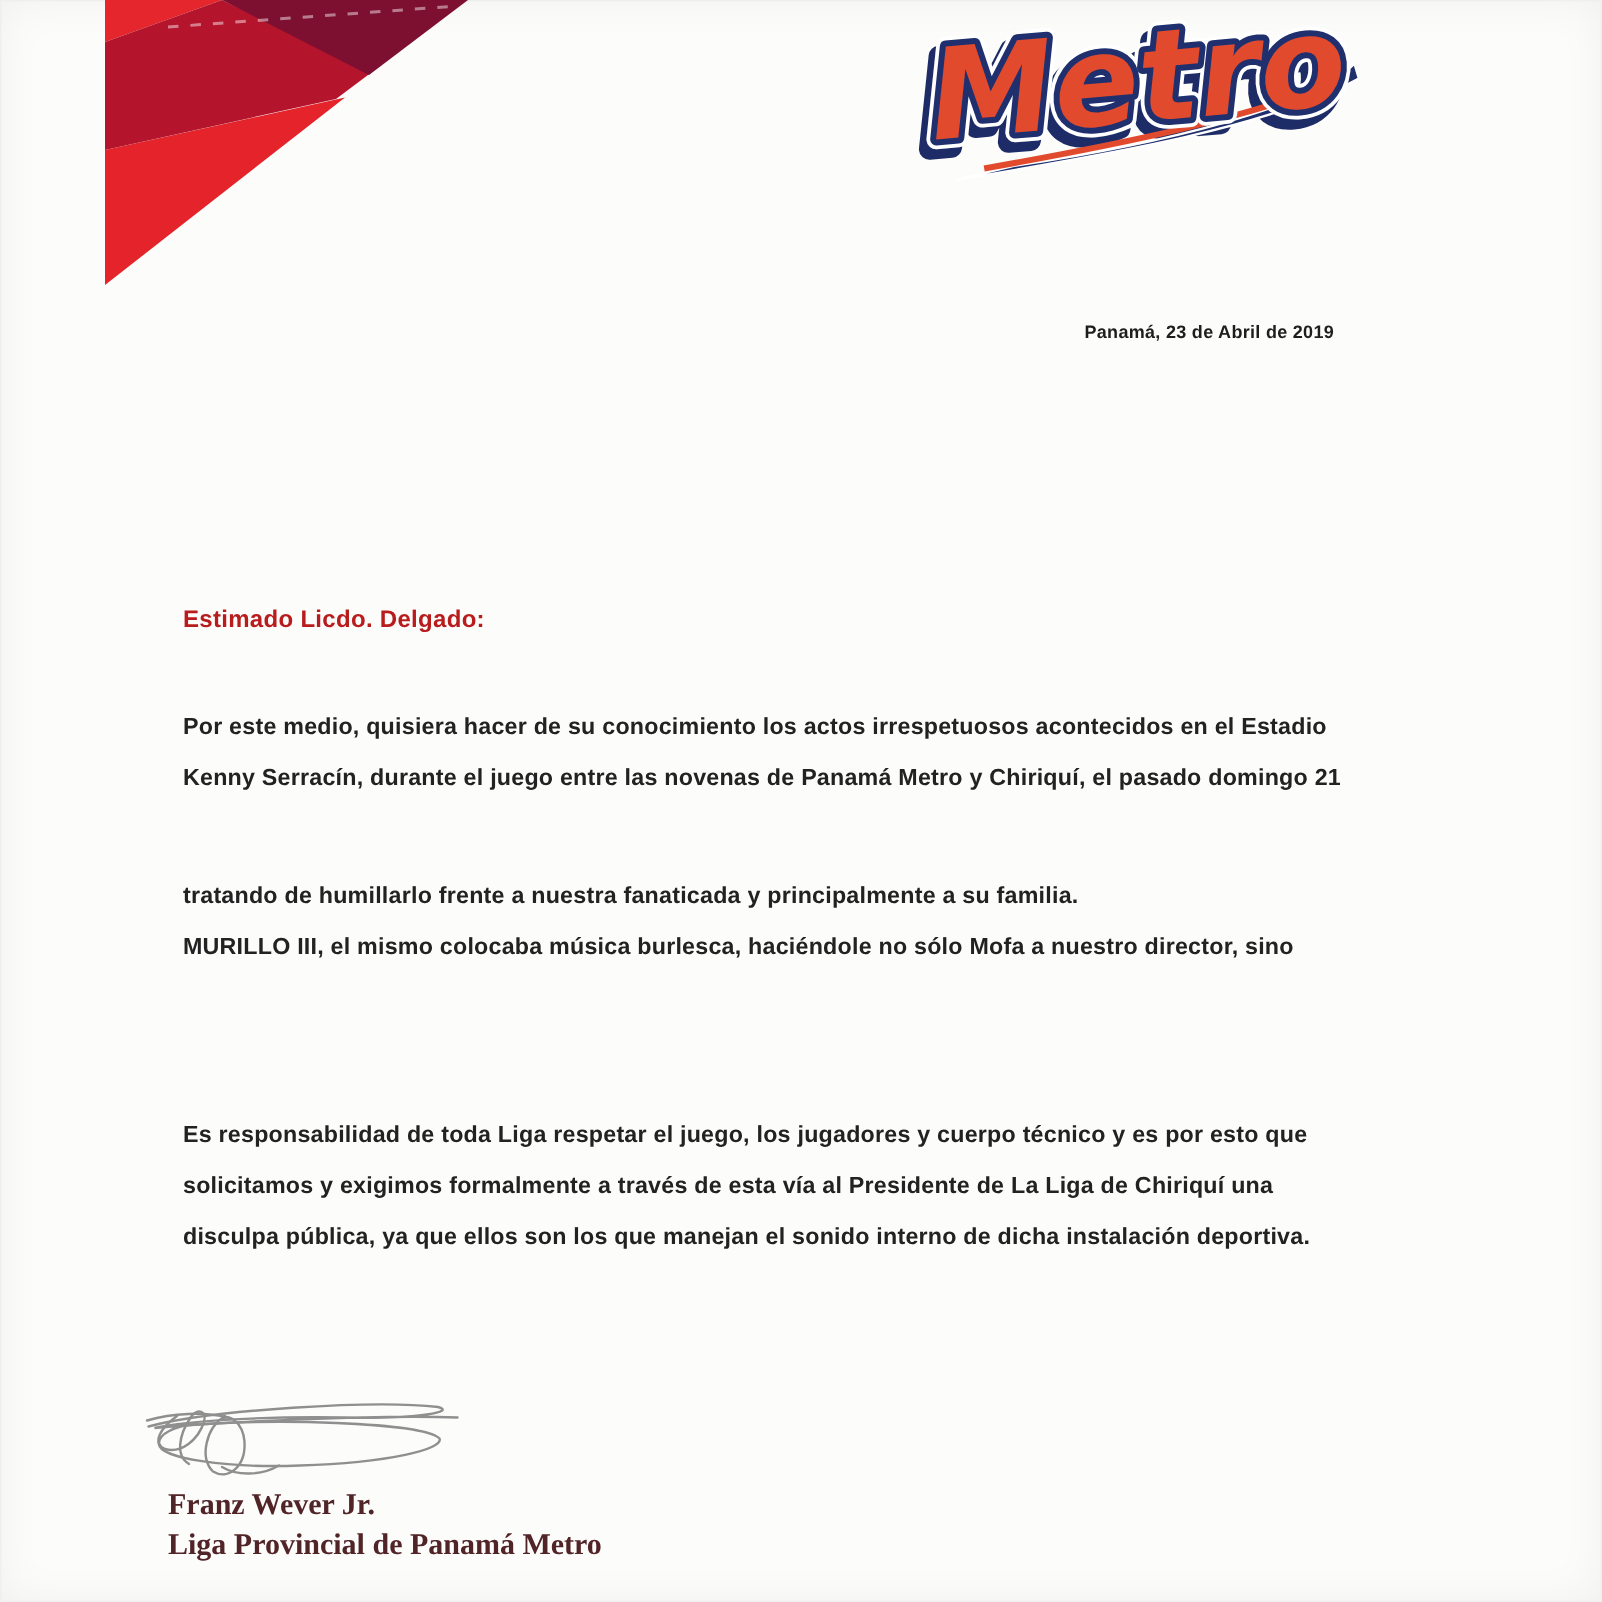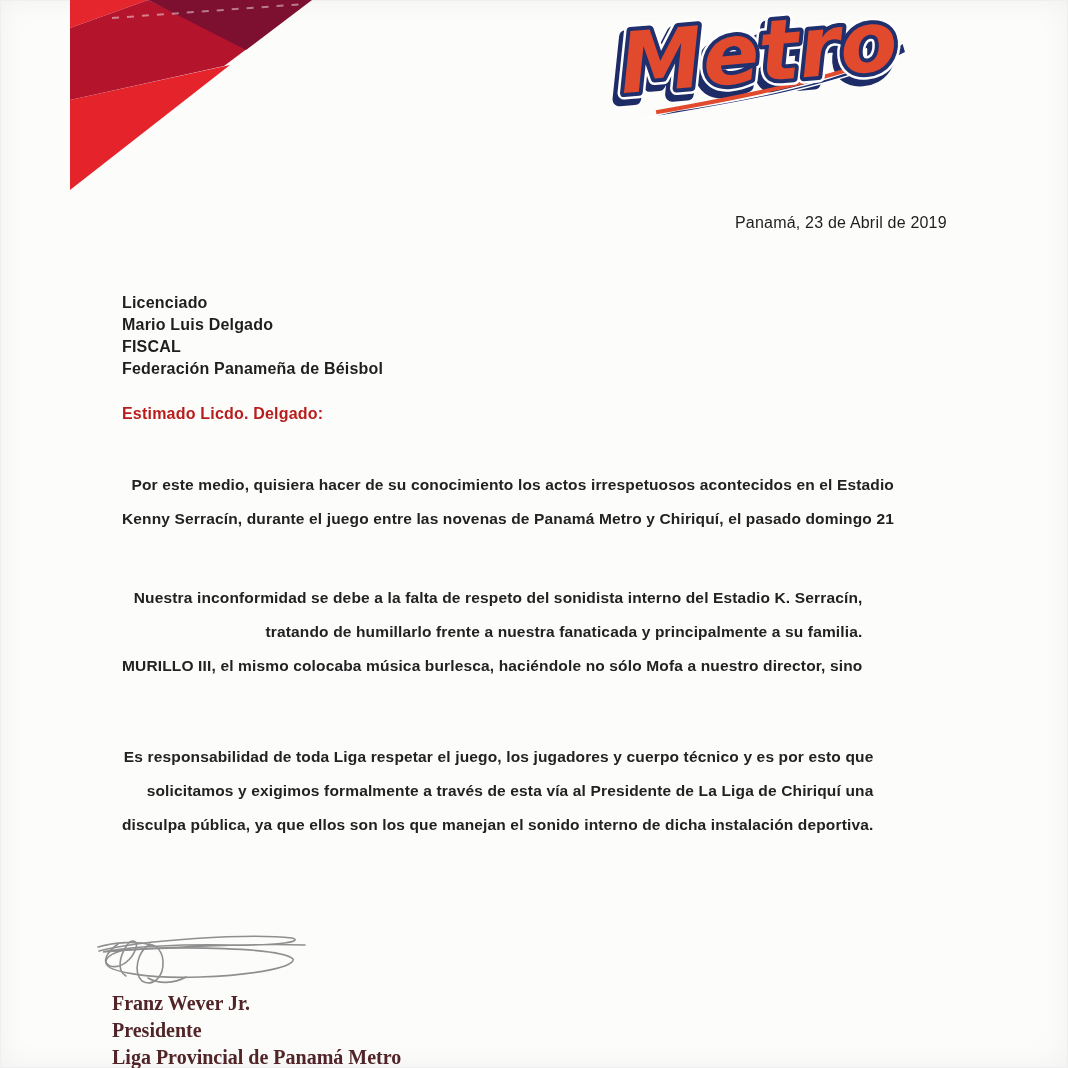--- a/index.html
+++ b/index.html
@@ -14,33 +14,33 @@
   }
   svg{display:block;}
   .ribbon{position:absolute;left:0;top:0;pointer-events:none;}
   .logo{position:absolute;left:612px;top:0;width:330px;height:130px;}
   .logo .t-depth{font:italic 900 84px "DejaVu Sans", sans-serif;fill:#1d2c66;stroke:#1d2c66;stroke-width:14;stroke-linejoin:round;}
   .logo .t-white{font:italic 900 84px "DejaVu Sans", sans-serif;fill:none;stroke:#ffffff;stroke-width:13;stroke-linejoin:round;}
   .logo .t-navy{font:italic 900 84px "DejaVu Sans", sans-serif;fill:none;stroke:#20306e;stroke-width:8;stroke-linejoin:round;}
   .logo .t-fill{font:italic 900 84px "DejaVu Sans", sans-serif;fill:#e14a2d;}
   .dateline{
     position:absolute;left:723px;top:214px;
-    font-size:16px;font-weight:normal;color:#1e1e1e;letter-spacing:.2px;white-space:nowrap;margin-left:12px;
+    font-size:12px;font-weight:bold;color:#1e1e1e;letter-spacing:.2px;white-space:nowrap;
   }
   .recipient{
     position:absolute;left:122px;top:292px;
     font-size:16px;font-weight:bold;color:#1e1e1e;line-height:22px;letter-spacing:.2px;white-space:nowrap;
   }
   .salutation{
     position:absolute;left:122px;top:405px;
     font-size:16px;font-weight:bold;color:#b91c1c;letter-spacing:.2px;white-space:nowrap;
   }
   .para{
     position:absolute;left:122px;
-    font-size:15.5px;font-weight:bold;color:#222;line-height:34px;letter-spacing:.15px;white-space:nowrap;text-align:right;
+    font-size:15.5px;font-weight:bold;color:#222;line-height:34px;letter-spacing:.15px;white-space:nowrap;
   }
   .p1{top:468px;}
   .p2{top:581px;}
   .p3{top:740px;}
   .scribble{position:absolute;left:90px;top:924px;}
   .sigblock{
     position:absolute;left:112px;top:990px;
     font-family:"Liberation Serif", serif;
     font-size:20px;font-weight:bold;color:#512427;line-height:27px;white-space:nowrap;
   }
@@ -66,36 +66,29 @@
         <path d="M 282 64 C 220 84, 130 94, 40 102" fill="none" stroke="#e14a2d" stroke-width="4"></path>
         <text class="t-white" x="8" y="80" textLength="278" lengthAdjust="spacingAndGlyphs">Metro</text>
         <text class="t-navy" x="8" y="80" textLength="278" lengthAdjust="spacingAndGlyphs">Metro</text>
         <text class="t-fill" x="8" y="80" textLength="278" lengthAdjust="spacingAndGlyphs">Metro</text>
       </g>
     </svg>
   </div>
 
   <div class="dateline">Panamá, 23 de Abril de 2019</div>
 
-  <div class="recipient">
-    <div>Licenciado</div>
-    <div>Mario Luis Delgado</div>
-    <div>FISCAL</div>
-    <div>Federación Panameña de Béisbol</div>
-  </div>
 
   <div class="salutation">Estimado Licdo. Delgado:</div>
 
   <div class="para p1">
     <div>Por este medio, quisiera hacer de su conocimiento los actos irrespetuosos acontecidos en el Estadio</div>
     <div>Kenny Serracín, durante el juego entre las novenas de Panamá Metro y Chiriquí, el pasado domingo 21</div>
   </div>
 
   <div class="para p2">
-    <div>Nuestra inconformidad se debe a la falta de respeto del sonidista interno del Estadio K. Serracín,</div>
     <div>tratando de humillarlo frente a nuestra fanaticada y principalmente a su familia.</div>
     <div>MURILLO III, el mismo colocaba música burlesca, haciéndole no sólo Mofa a nuestro director, sino</div>
   </div>
 
   <div class="para p3">
     <div>Es responsabilidad de toda Liga respetar el juego, los jugadores y cuerpo técnico y es por esto que</div>
     <div>solicitamos y exigimos formalmente a través de esta vía al Presidente de La Liga de Chiriquí una</div>
     <div>disculpa pública, ya que ellos son los que manejan el sonido interno de dicha instalación deportiva.</div>
   </div>
 
@@ -105,17 +98,16 @@
       <path d="M 115 951 C 180 945, 282 948, 293 959 C 296 966, 260 975, 200 977 C 150 979, 107 972, 106 963 C 105 956, 116 951, 131 949"></path>
       <path d="M 98 947 C 115 942, 136 941, 152 945"></path>
       <path d="M 118 944 C 107 952, 101 962, 110 966 C 121 969, 132 960, 136 948 C 138 941, 132 938, 127 945 C 119 957, 117 971, 126 976"></path>
       <path d="M 150 944 C 137 952, 133 972, 142 981 C 152 987, 164 978, 163 961 C 162 949, 153 941, 146 947"></path>
       <path d="M 148 978 C 158 984, 174 984, 186 977"></path>
     </g>
   </svg>
 
   <div class="sigblock">
     <div>Franz Wever Jr.</div>
-    <div>Presidente</div>
     <div>Liga Provincial de Panamá Metro</div>
   </div>
 
 </div>
 
 </body></html>

